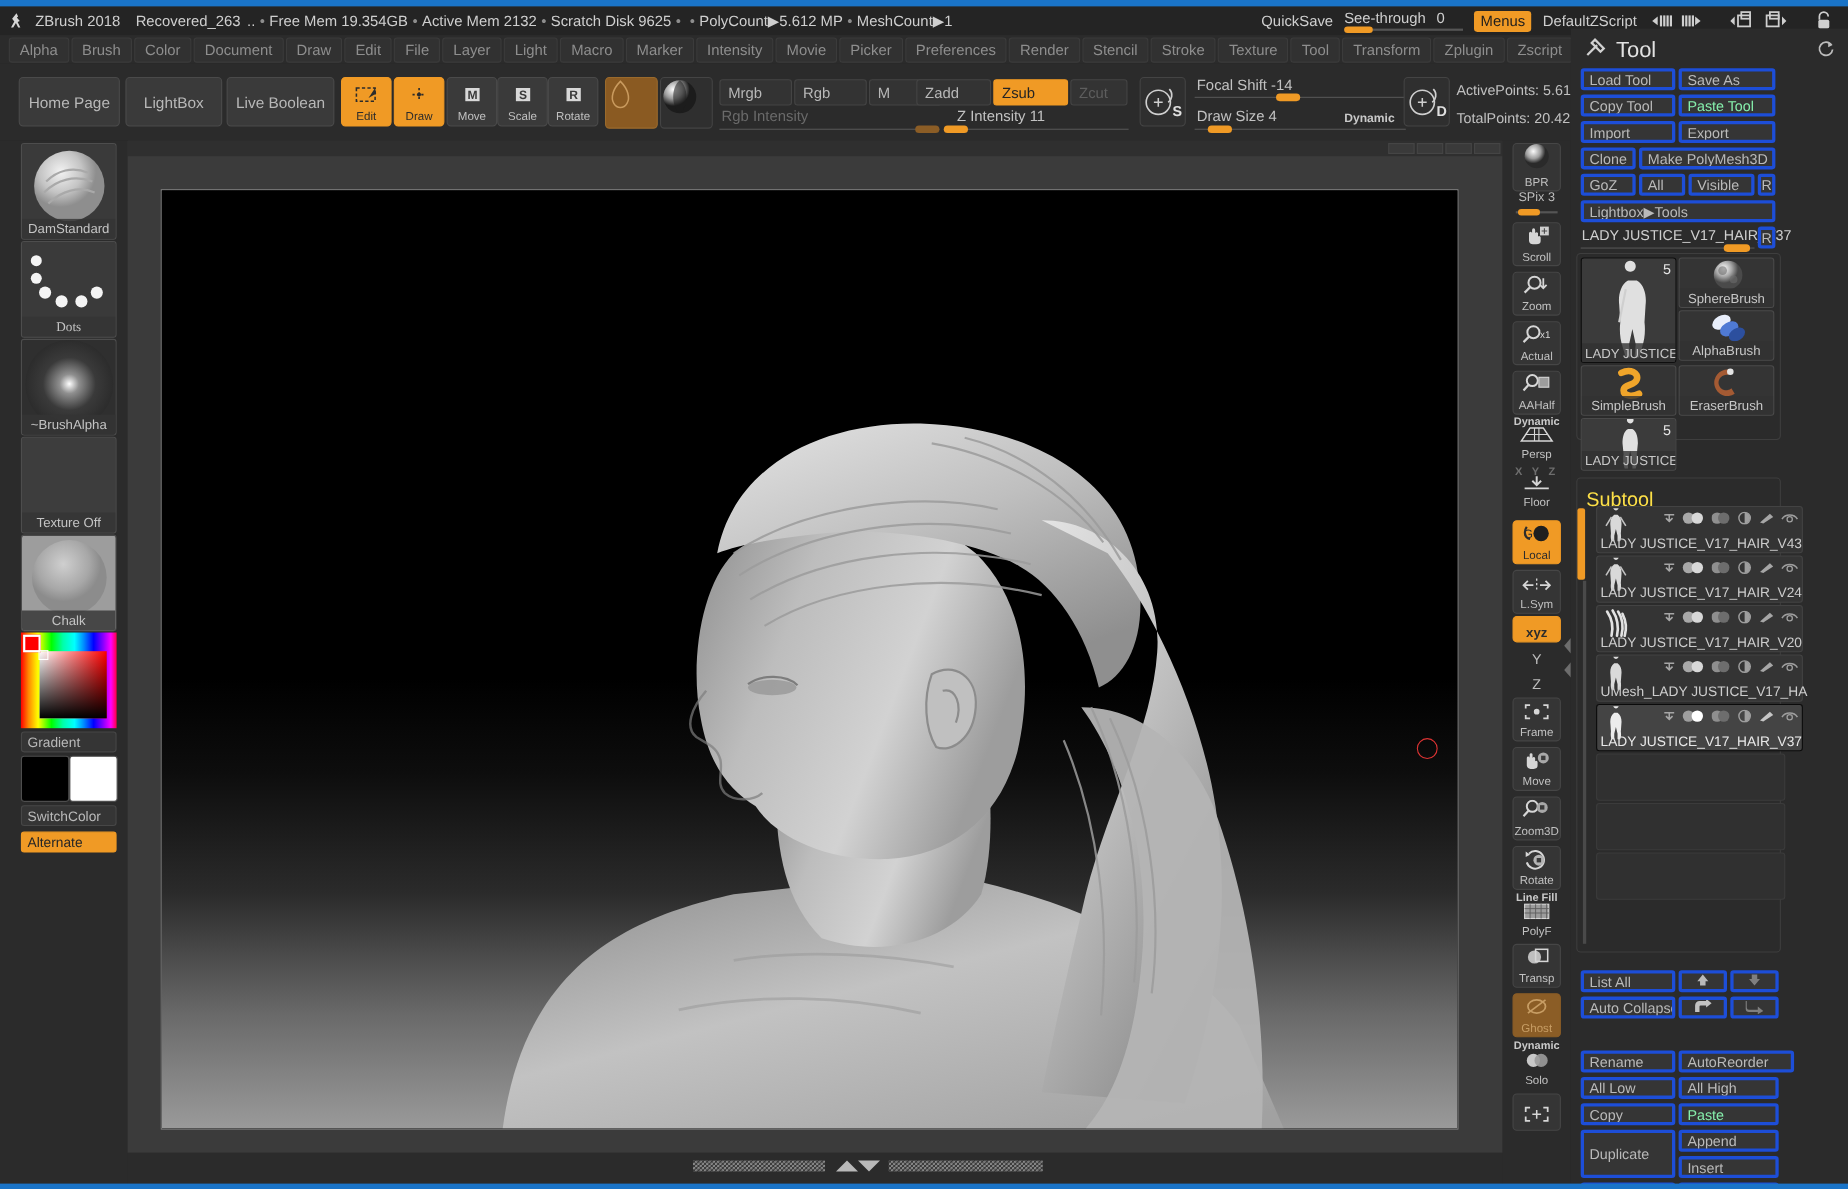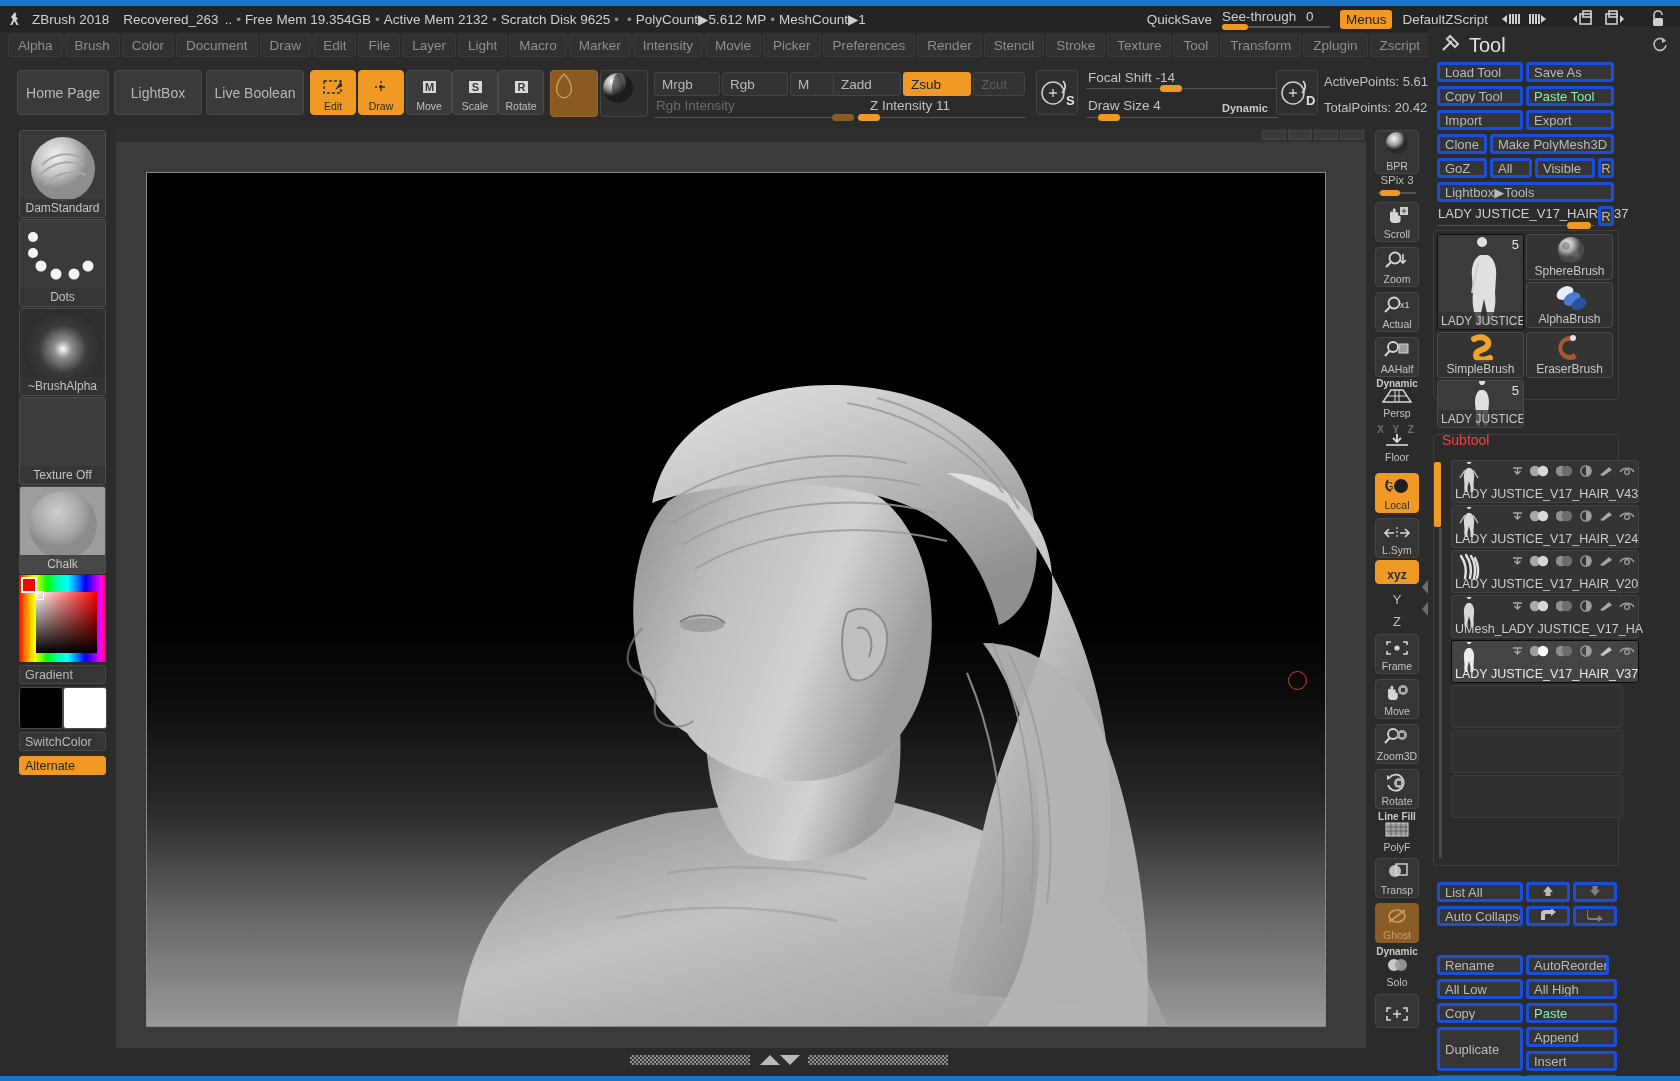--- a/index.html
+++ b/index.html
@@ -458,21 +458,21 @@
           <rect width="87" height="88" fill="#3a3a3a"></rect>
           <circle cx="43" cy="38" r="32" fill="url(#bg1)"></circle>
           <path d="M22 34 C32 24 46 20 60 26" stroke="#a9a9a9" stroke-width="2" fill="none"></path>
           <path d="M20 44 C32 32 48 28 64 34" stroke="#a9a9a9" stroke-width="2" fill="none"></path>
           <path d="M24 54 C36 42 52 38 66 44" stroke="#a9a9a9" stroke-width="2" fill="none"></path>
         </svg>
       </div>
       <div class="cap">DamStandard</div>
     </div>
 
-    <div class="thumb" style="top:91px;">
+    <div class="thumb" style="top:91px;font-family:Liberation Serif, serif;">
       <div class="art">
         <svg width="87" height="88" viewBox="0 0 87 88">
           <rect width="87" height="88" fill="#3a3a3a"></rect>
           <g fill="#f4f4f4">
             <circle cx="13" cy="17" r="5"></circle>
               <circle cx="13" cy="33" r="5"></circle>
             <circle cx="21" cy="46" r="5.5"></circle>
               <circle cx="36" cy="54" r="5.5"></circle>
             <circle cx="54" cy="54" r="5.5"></circle>
               <circle cx="68" cy="46" r="5.5"></circle>
@@ -945,21 +945,21 @@
     <div class="tool-tile" style="left:9px; top:354px; height:48px;">
       <svg width="87" height="48" viewBox="0 0 87 48" style="position:absolute;left:0;top:0">
         <rect width="87" height="48" fill="#3b3b3b"></rect>
         <path d="M44 4 a3 3 0 1 1 0.1 0 M42 9 c-4 2 -5 8 -5 13 l1 10 c-1 5 0 9 1 13 h3 l0 -8 2 -8 2 8 0 8 h3 c1 -4 2 -8 1 -13 l1 -10 c0 -5 -1 -11 -5 -13 z" fill="#e0e0e0"></path>
       </svg>
       <div class="num">5</div>
       <div class="cap">LADY JUSTICE_V</div>
     </div>
 
     <div class="tp-group" style="left:5px; top:408px; width:186px; height:432px;"></div>
-    <div style="position:absolute; left:14px; top:406px; font-size:14px; color:#ef4444;">Subtool</div>
+    <div style="position:absolute; left:14px; top:418px; font-size:18px; color:#fde047;">Subtool</div>
 
     <div class="orange-bar" style="top:436px; height:65px;"></div>
     <div class="st-scroll" style="top:502px; height:330px;"></div>
 
     <div class="subtool-row" style="top:434px;">
       <div class="thm">
         <svg width="28" height="30" viewBox="0 0 28 30">
             <path d="M14 2 a2.4 2.4 0 1 1 0.1 0 M12.5 6 c-3 2 -4 6 -3.5 10 l0.5 7 c-0.5 4 0 6 1 8 h2 l0 -6 1.5 -6 1.5 6 0 6 h2 c1 -2 1.5 -4 1 -8 l0.5 -7 c0.5 -4 -0.5 -8 -3.5 -10 z" fill="#d9d9d9"></path>
             <path d="M10 8 L5 16" stroke="#c4c4c4" stroke-width="1.4"></path>
             <path d="M18 8 L23 16" stroke="#c4c4c4" stroke-width="1.4"></path>
@@ -1152,21 +1152,21 @@
             <path d="M2 12 V6 a4 4 0 0 1 4 -4 h6 V0 L17 4 L12 8 V6 H7 a1 1 0 0 0 -1 1 v5 z" fill="#c2c2c2"></path>
           </svg></span>
     </div>
     <div class="tp-btn ctr dim" style="left:145px; top:880px; width:44px;">
       <span><svg width="18" height="14" viewBox="0 0 18 14">
             <path d="M2 2 V8 a2 2 0 0 0 2 2 h8 V7 L17 11 L12 14 V12 H4 a3 3 0 0 1 -3 -3 V2 z" fill="#7f7f7f"></path>
           </svg></span>
     </div>
 
     <div class="tp-btn" style="left:9px;  top:929px; width:86px;">Rename</div>
-    <div class="tp-btn" style="left:98px; top:929px; width:83px;">AutoReorder</div>
+    <div class="tp-btn" style="left:98px; top:929px; width:105px;">AutoReorder</div>
     <div class="tp-btn" style="left:9px;  top:953px; width:86px;">All Low</div>
     <div class="tp-btn" style="left:98px; top:953px; width:91px;">All High</div>
     <div class="tp-btn" style="left:9px;  top:977px; width:86px;">Copy</div>
     <div class="tp-btn dim" style="left:98px; top:977px; width:91px;text-align:center;">Paste</div>
     <div class="tp-btn" style="left:9px;  top:1001px; width:86px; height:44px; align-items:center;">Duplicate</div>
     <div class="tp-btn" style="left:98px; top:1001px; width:91px;">Append</div>
     <div class="tp-btn" style="left:98px; top:1025px; width:91px;">Insert</div>
     <div class="tp-btn" style="left:9px;  top:1049px; width:86px; height:28px; align-items:flex-start; padding-top:2px;">Delete</div>
     <div class="tp-btn" style="left:98px; top:1049px; width:91px;">Del Other</div>
 

